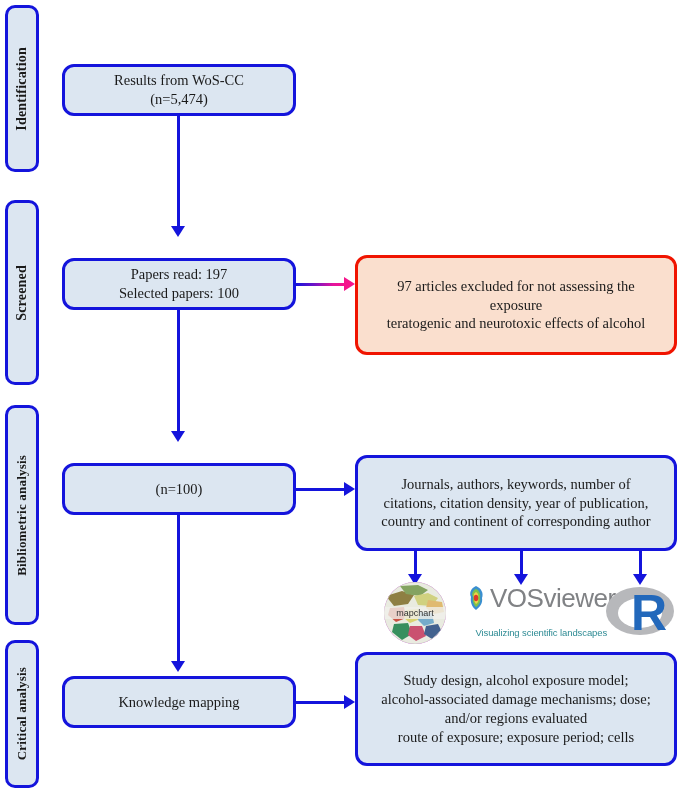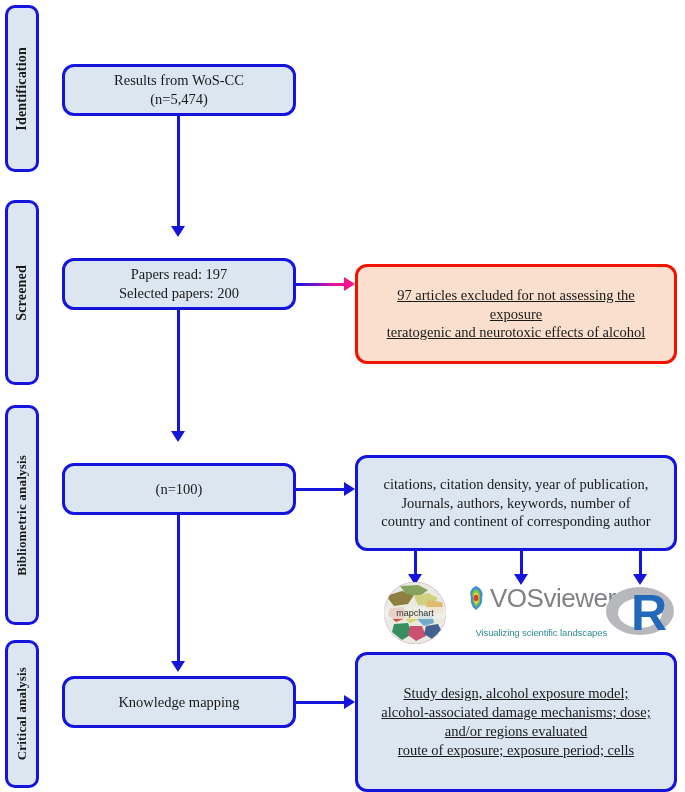--- a/index.html
+++ b/index.html
@@ -187,28 +187,28 @@
       <div>(n=5,474)</div>
     </div>
   </div>
 
   <div class="vline" style="left:177px; top:116px; height:112px;"></div>
   <div class="arrow-down" style="left:171px; top:226px;"></div>
 
   <div class="box" style="left:62px; top:258px; width:234px; height:52px;">
     <div class="lines">
       <div>Papers read: 197</div>
-      <div>Selected papers: 200</div>
+      <div>Selected papers: 100</div>
     </div>
   </div>
 
   <div class="hline magenta" style="left:296px; top:283px; width:50px;"></div>
   <div class="arrow-right magenta" style="left:344px; top:277px;"></div>
 
-  <div class="box excluded wrapfree" style="left:355px; top:264px; width:322px; height:100px;text-decoration:underline;">
+  <div class="box excluded wrapfree" style="left:355px; top:255px; width:322px; height:100px;">
     <div class="lines">
       <div>97 articles excluded for not assessing the</div>
       <div>exposure</div>
       <div>teratogenic and neurotoxic effects of alcohol</div>
     </div>
   </div>
 
   <div class="vline" style="left:177px; top:310px; height:123px;"></div>
   <div class="arrow-down" style="left:171px; top:431px;"></div>
 
@@ -216,22 +216,22 @@
     <div class="lines">
       <div>(n=100)</div>
     </div>
   </div>
 
   <div class="hline" style="left:296px; top:488px; width:50px;"></div>
   <div class="arrow-right" style="left:344px; top:482px;"></div>
 
   <div class="box wrapfree" style="left:355px; top:455px; width:322px; height:96px;">
     <div class="lines">
+      <div>Journals, authors, keywords, number of</div>
       <div>citations, citation density, year of publication,</div>
-      <div>Journals, authors, keywords, number of</div>
       <div>country and continent of corresponding author</div>
     </div>
   </div>
 
   <div class="vline" style="left:414px; top:551px; height:25px;"></div>
   <div class="arrow-down" style="left:408px; top:574px;"></div>
 
   <div class="vline" style="left:520px; top:551px; height:25px;"></div>
   <div class="arrow-down" style="left:514px; top:574px;"></div>
 
@@ -284,21 +284,21 @@
 
   <div class="box" style="left:62px; top:676px; width:234px; height:52px;">
     <div class="lines">
       <div>Knowledge mapping</div>
     </div>
   </div>
 
   <div class="hline" style="left:296px; top:701px; width:50px;"></div>
   <div class="arrow-right" style="left:344px; top:695px;"></div>
 
-  <div class="box wrapfree" style="left:355px; top:652px; width:322px; height:140px;text-decoration:underline;">
+  <div class="box wrapfree" style="left:355px; top:652px; width:322px; height:114px;">
     <div class="lines">
       <div>Study design, alcohol exposure model;</div>
       <div>alcohol-associated damage mechanisms; dose;</div>
       <div>and/or regions evaluated</div>
       <div>route of exposure; exposure period; cells</div>
     </div>
   </div>
 
 </div>
 

